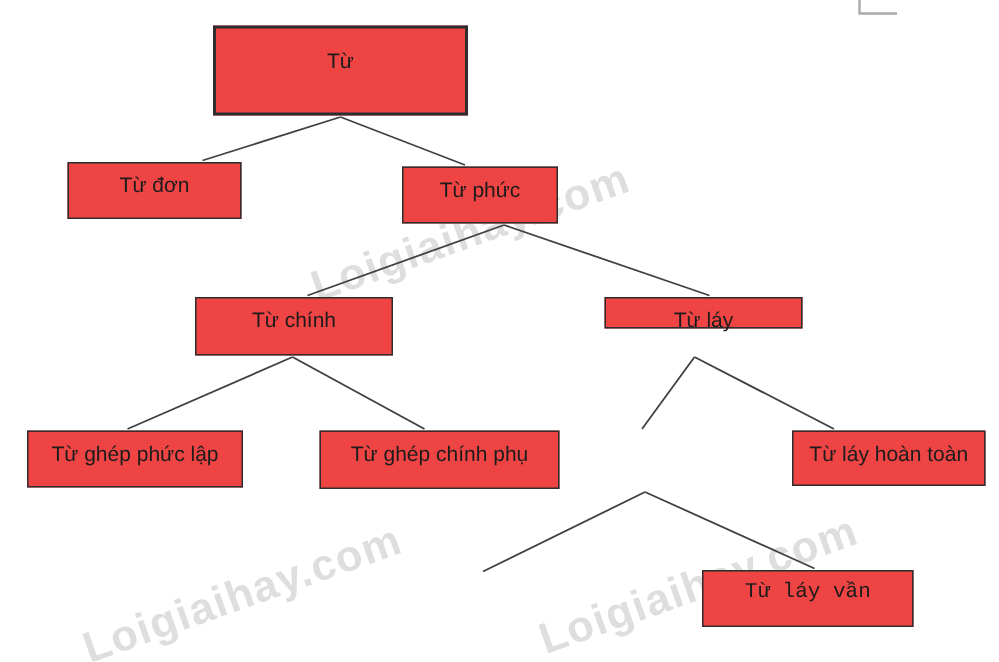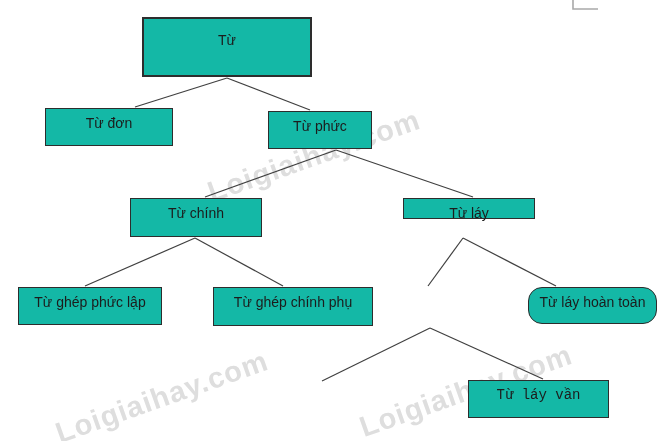--- a/index.html
+++ b/index.html
@@ -18,21 +18,21 @@
   .connectors {
     position: absolute;
     left: 0;
     top: 0;
     z-index: 1;
   }
   .node {
     position: absolute;
     box-sizing: border-box;
     border: 1.4px solid #2d2d2d;
-    background: #14b8a6;
+    background: #ef4444;
     z-index: 2;
     display: flex;
     flex-direction: column;
     align-items: center;
     padding-top: 5px;
     font-size: 14px;
     color: #1c1c1c;
     text-align: left;
     line-height: 18px;
     white-space: nowrap;
@@ -76,21 +76,21 @@
       <line x1="430" y1="328" x2="322" y2="381"></line>
       <line x1="430" y1="328" x2="543" y2="379"></line>
     </g>
     <polyline points="573,0 573,9 598,9" fill="none" stroke="#a9a9a9" stroke-width="1.6"></polyline>
   </svg>
 
   <div class="node root" style="left:142px; top:17px; width:170px; height:60px;">
     <div>Từ</div>
   </div>
 
-  <div class="node" style="left:45px; top:108px; width:128px; height:38px;">
+  <div class="node" style="left:45px; top:108px; width:116px; height:38px;">
     <span>Từ đơn</span>
   </div>
 
   <div class="node" style="left:268px; top:111px; width:104px; height:38px;">
     <span>Từ phức</span>
   </div>
 
   <div class="node" style="left:130px; top:198px; width:132px; height:39px;">
     <span>Từ chính</span>
   </div>
@@ -101,21 +101,21 @@
 
   <div class="node" style="left:18px; top:287px; width:144px; height:38px;">
     <span>Từ ghép phức lập</span>
   </div>
 
   <div class="node" style="left:213px; top:287px; width:160px; height:39px;">
     <span>Từ ghép chính phụ</span>
   </div>
 
 
-  <div class="node" style="left:528px; top:287px; width:129px; height:37px;border-radius:14px;">
+  <div class="node" style="left:528px; top:287px; width:129px; height:37px;">
     <span>Từ láy hoàn toàn</span>
   </div>
 
 
   <div class="node" style="left:468px; top:380px; width:141px; height:38px;font-family:Liberation Mono, monospace;">
     <span>Từ láy vần</span>
   </div>
 
 </div>
 

